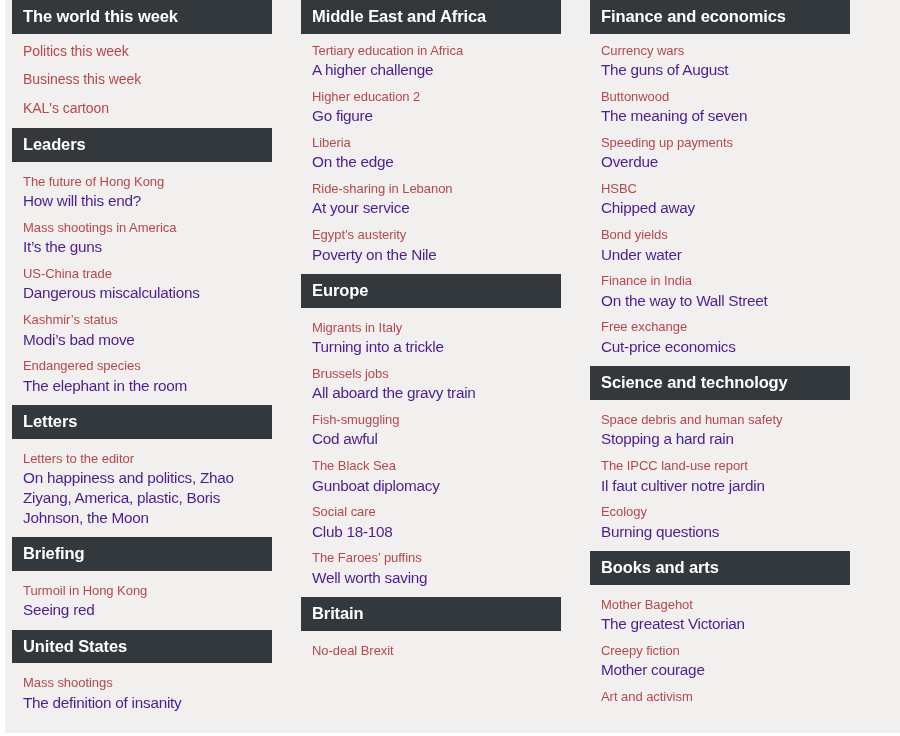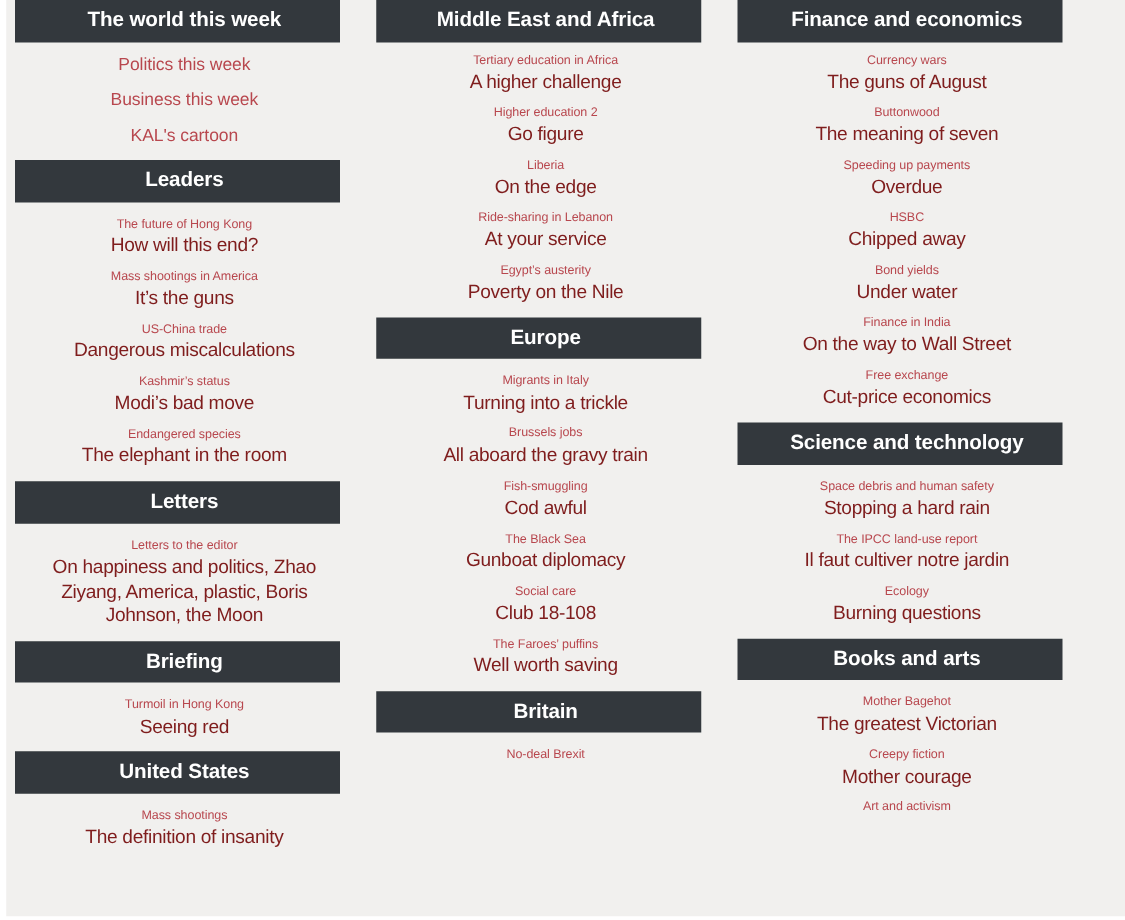--- a/index.html
+++ b/index.html
@@ -26,21 +26,20 @@
   }
   .columns {
     display: flex;
     flex-direction: row;
     align-items: flex-start;
     width: 895px;
   }
   .column {
     width: 280px;
     box-sizing: border-box;
-    text-align: center;
   }
   .column.col-1 { padding-left: 7px; padding-right: 13px; }
   .column.col-2 { padding-left: 8px; padding-right: 12px; margin-left: 8px; }
   .column.col-3 { padding-left: 8px; padding-right: 12px; margin-left: 9px; }
 
   .section {
     margin-bottom: 10px;
   }
   .section-header {
     background: #33383d;
@@ -55,27 +54,27 @@
   .article {
     padding: 0 0 0 11px;
     margin-bottom: 8px;
   }
   .article.flyline-only {
     margin-bottom: 14px;
   }
   .flytitle {
     display: block;
     color: #b8474e;
-    font-size: 10px;
+    font-size: 13px;
     line-height: 1.35;
     letter-spacing: -0.05px;
   }
   .headline {
     display: block;
-    color: #7f1d1d;
+    color: #4c1d95;
     font-size: 15.3px;
     line-height: 1.28;
     letter-spacing: -0.25px;
     margin-top: 1px;
   }
   .section.first-section .section-header { margin-bottom: 8px; }
   .link-row {
     padding: 0 0 0 11px;
     margin-bottom: 10px;
   }

